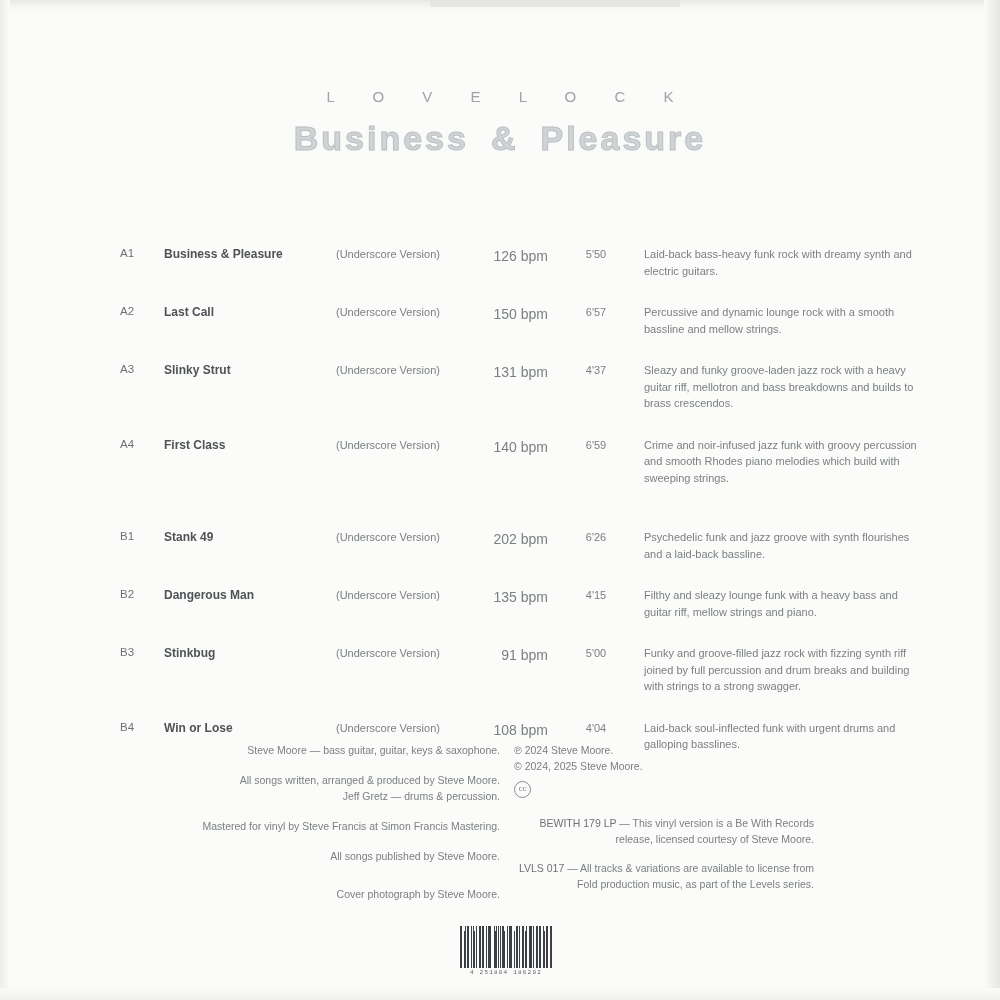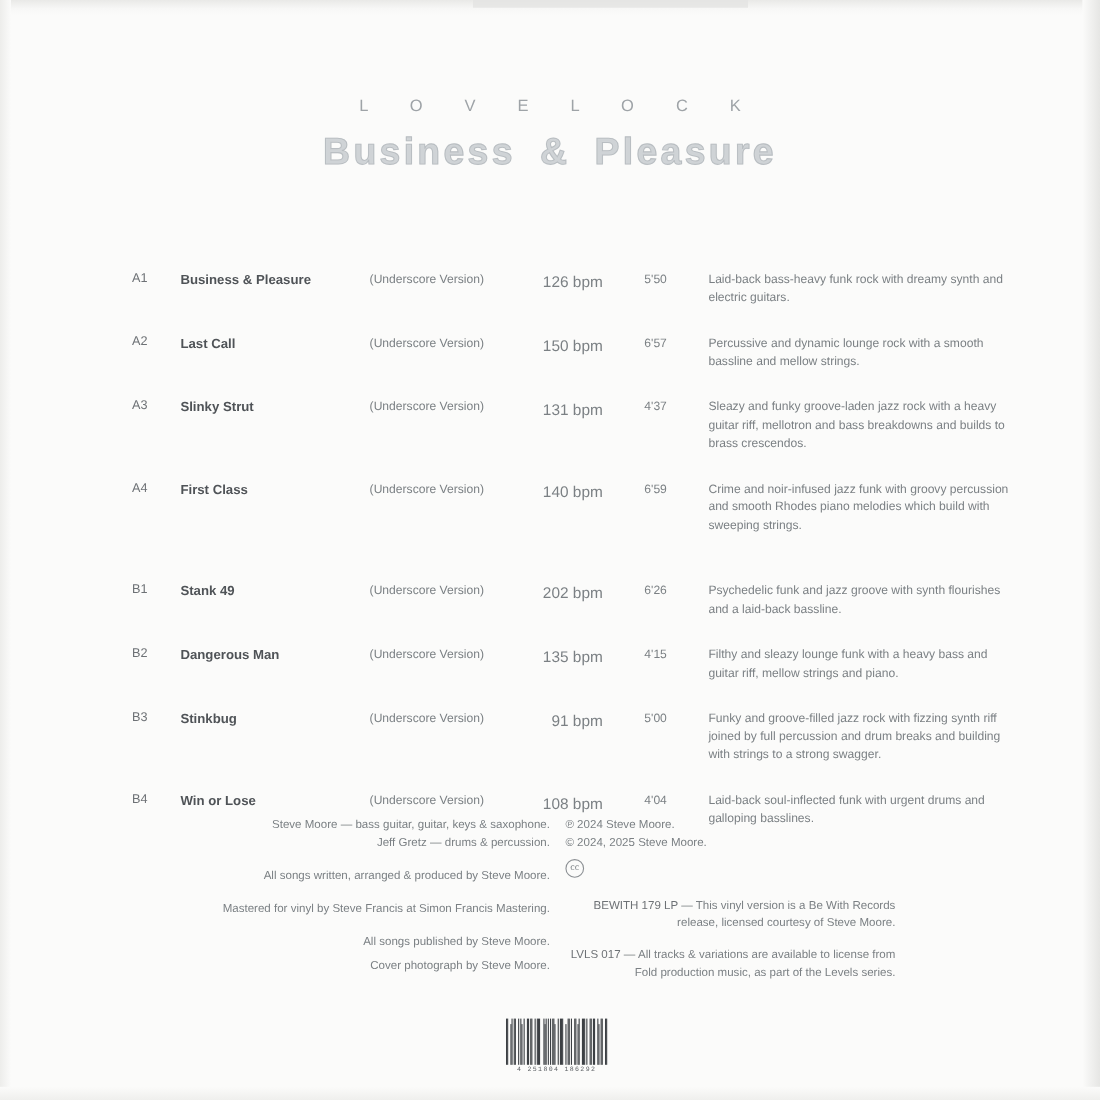--- a/index.html
+++ b/index.html
@@ -291,25 +291,25 @@
       <div class="t-bpm">108 bpm</div>
       <div class="t-dur">4'04</div>
       <div class="t-desc">Laid-back soul-inflected funk with urgent drums and galloping basslines.</div>
     </div>
 
   </div>
 
   <div class="credits">
     <div class="credits-left">
       <div class="line">Steve Moore  —  bass guitar, guitar, keys &amp; saxophone.</div>
+      <div class="line" style="margin-top:14px;">All songs written, arranged &amp; produced by Steve Moore.</div>
       <div class="line">Jeff Gretz  —  drums &amp; percussion.</div>
-      <div class="line" style="margin-top:14px;">All songs written, arranged &amp; produced by Steve Moore.</div>
       <div class="line" style="margin-top:14px;">Mastered for vinyl by Steve Francis at Simon Francis Mastering.</div>
       <div class="line" style="margin-top:14px;">All songs published by Steve Moore.</div>
-      <div class="line" style="margin-top:6px;">Cover photograph by Steve Moore.</div>
+      <div class="line" style="margin-top:22px;">Cover photograph by Steve Moore.</div>
     </div>
     <div class="credits-right">
       <div class="line">℗ 2024  Steve Moore.</div>
       <div class="line">© 2024, 2025  Steve Moore.</div>
       <div class="cc-icon">cc</div>
       <div class="rel-block">
         <p><span class="code">BEWITH 179 LP</span><span>  —  This vinyl version is a Be With Records release, licensed courtesy of Steve Moore.</span></p>
       </div>
       <div class="rel-block">
         <p><span class="code">LVLS 017</span><span>  —  All tracks &amp; variations are available to license from Fold production music, as part of the Levels series.</span></p>

